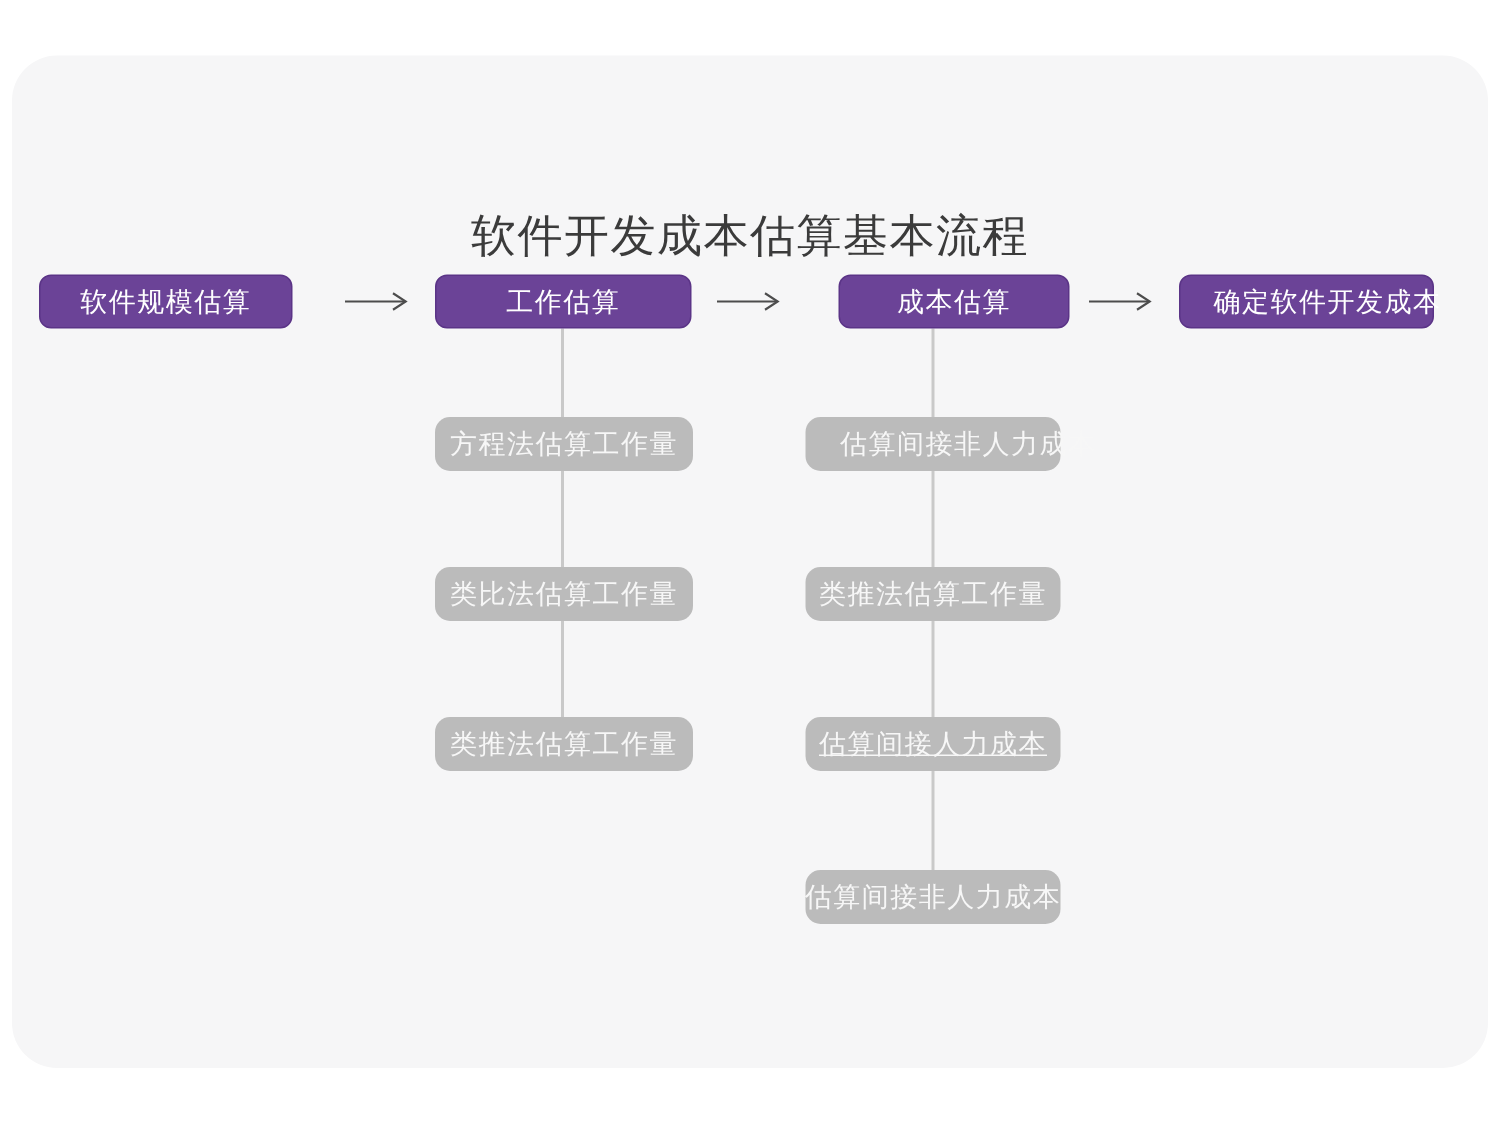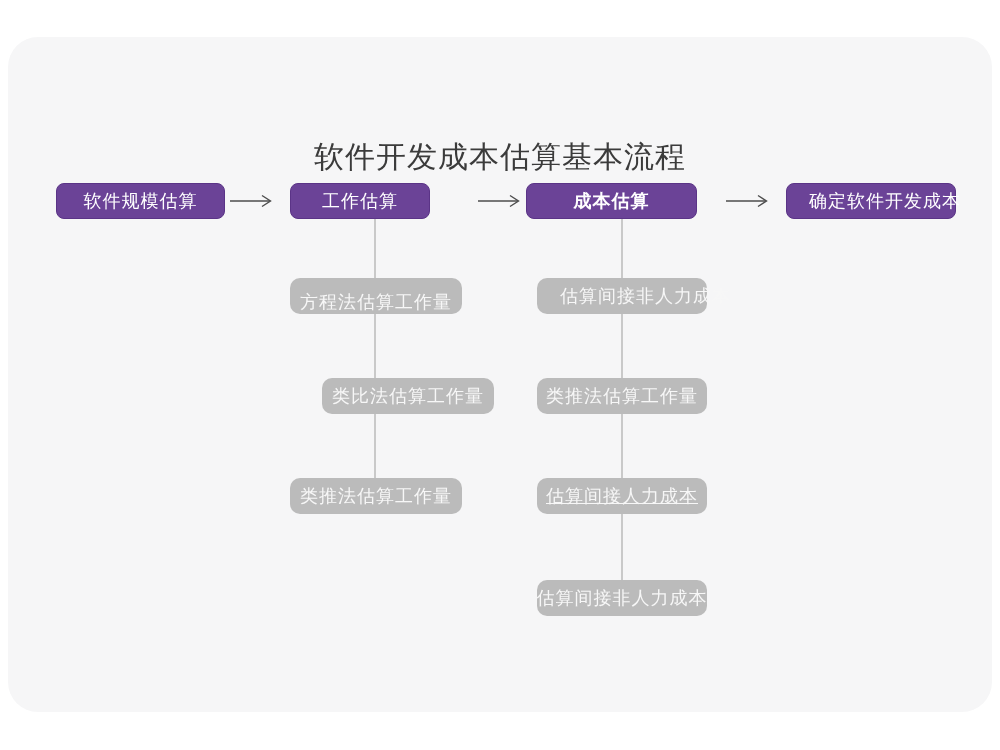--- a/index.html
+++ b/index.html
@@ -28,33 +28,33 @@
     display:flex; align-items:center; justify-content:center;
     font-size:18px; letter-spacing:1px; white-space:nowrap;
   }
   .primary {
     top:183px;
     background:#6B4397;
     border:1px solid #5B3487;
     border-radius:8px;
     color:#FFFFFF;
   }
-  #main-node-0 { left:56px;  width:169px; }
-  #main-node-1 { left:290px; width:140px; }
-  #main-node-2 { left:526px; width:171px;font-weight:bold; }
+  #main-node-0 { left:26px;  width:169px; }
+  #main-node-1 { left:290px; width:171px; }
+  #main-node-2 { left:559px; width:154px; }
   #main-node-3 { left:786px; width:170px;padding-left:28px; }
   .secondary {
     background:#BBBBBB;
     border-radius:10px;
     color:#F7F7F7;
   }
   .left-col  { left:290px; width:172px; }
   .right-col { left:537px; width:170px; }
-  #work-node-0 { top:278px;align-items:flex-end; }
-  #work-node-1 { top:378px;margin-left:32px; }
+  #work-node-0 { top:278px; }
+  #work-node-1 { top:378px; }
   #work-node-2 { top:478px; }
   #cost-node-0 { top:278px;padding-left:47px; }
   #cost-node-1 { top:378px; }
   #cost-node-2 { top:478px;text-decoration:underline; }
   #cost-node-3 { top:580px; }
   .arrow {
     position:absolute; top:194px;
     width:46px; height:14px;
   }
   #arrow-0 { left:228px; }

